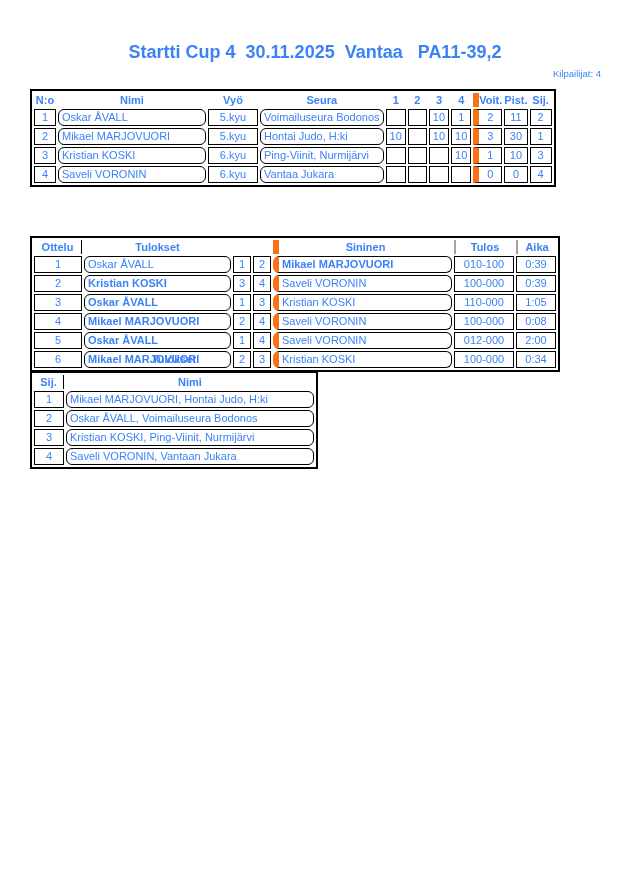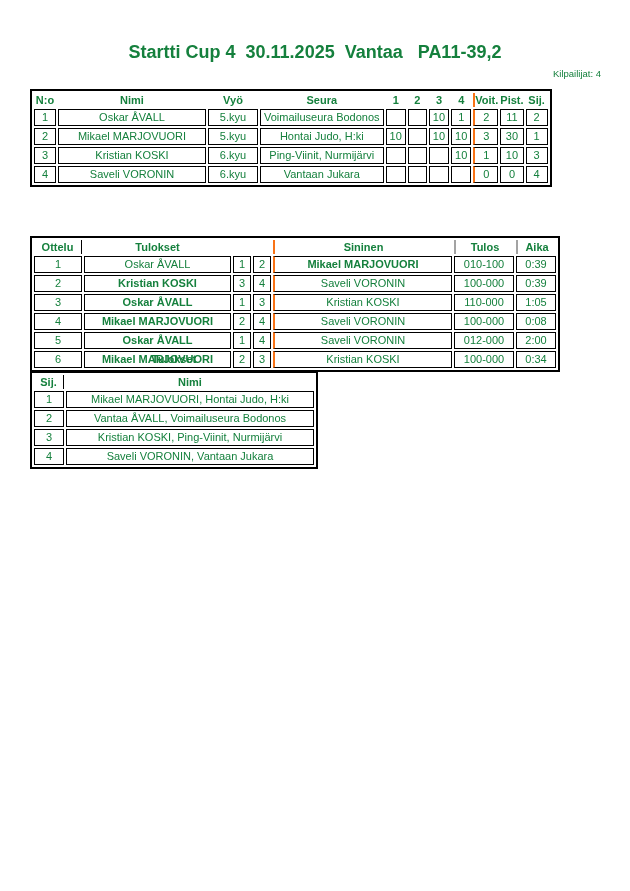--- a/index.html
+++ b/index.html
@@ -1,35 +1,35 @@
 <!DOCTYPE html>
 <html><head>
 <meta charset="utf-8">
 <style>
   html,body{margin:0;padding:0;background:#fff;}
   .page{position:relative;width:630px;height:625px;background:#fff;
-        font-family:"Liberation Sans",sans-serif;color:#15803d;overflow:hidden;text-decoration:underline;}
+        font-family:"Liberation Sans",sans-serif;color:#3b82f6;overflow:hidden;text-decoration:underline;}
   .title{position:absolute;top:42px;left:0;width:630px;text-align:center;
          font-size:18px;font-weight:bold;white-space:pre;}
   .sec-heading{position:absolute;font-size:11px;font-weight:bold;text-align:center;}
   #h1{top:66px;left:30px;width:430px;}
   #h2{top:197px;left:30px;width:490px;}
   #h3{top:353px;left:30px;width:288px;}
   .count-label{position:absolute;top:68px;right:29px;font-size:9.5px;}
   table{position:absolute;border-collapse:separate;border-spacing:2px;
         border:2px solid #000;table-layout:fixed;background:#fff;}
   #t1{top:89px;left:30px;}
   #t2{top:212px;left:30px;margin-top:24px;}
   #t3{top:371px;left:30px;}
   th{font-size:11px;font-weight:bold;padding:0;height:14px;border:none;
      text-align:center;overflow:hidden;white-space:nowrap;}
   td{font-size:11px;padding:0 3px;height:15px;line-height:15px;border:1px solid #000;
      text-align:center;overflow:hidden;white-space:nowrap;box-sizing:border-box;}
-  td.left{text-align:center;}
-  .thick-l{border-left:2px solid #f97316;}
+  td.left{text-align:left;border-radius:6px;}
+  .thick-l{border-left:6px solid #f97316;}
   th.div-l{border-left:2px solid #a3a3a3;text-align:center;}
   th.div-r{border-right:1px solid #000;}
   td.bold{font-weight:bold;}
 </style>
 </head>
 <body>
 
 <div class="page">
 
   <div class="title">Startti Cup 4  30.11.2025  Vantaa   PA11-39,2</div>
@@ -102,21 +102,21 @@
           <td></td>
           <td>10</td>
           <td class="thick-l">1</td>
           <td>10</td>
           <td>3</td>
         </tr>
         <tr>
           <td>4</td>
           <td class="left">Saveli VORONIN</td>
           <td>6.kyu</td>
-          <td class="left">Vantaan Jukara</td>
+          <td class="left">Vantaa Jukara</td>
           <td></td>
           <td></td>
           <td></td>
           <td></td>
           <td class="thick-l">0</td>
           <td>0</td>
           <td>4</td>
         </tr>
       </tbody>
   </table>
@@ -214,21 +214,21 @@
         <th>Nimi</th>
       </tr>
     </thead>
     <tbody id="t3-body">
         <tr>
           <td>1</td>
           <td class="left">Mikael MARJOVUORI, Hontai Judo, H:ki</td>
         </tr>
         <tr>
           <td>2</td>
-          <td class="left">Vantaa ÅVALL, Voimailuseura Bodonos</td>
+          <td class="left">Oskar ÅVALL, Voimailuseura Bodonos</td>
         </tr>
         <tr>
           <td>3</td>
           <td class="left">Kristian KOSKI, Ping-Viinit, Nurmijärvi</td>
         </tr>
         <tr>
           <td>4</td>
           <td class="left">Saveli VORONIN, Vantaan Jukara</td>
         </tr>
       </tbody>

